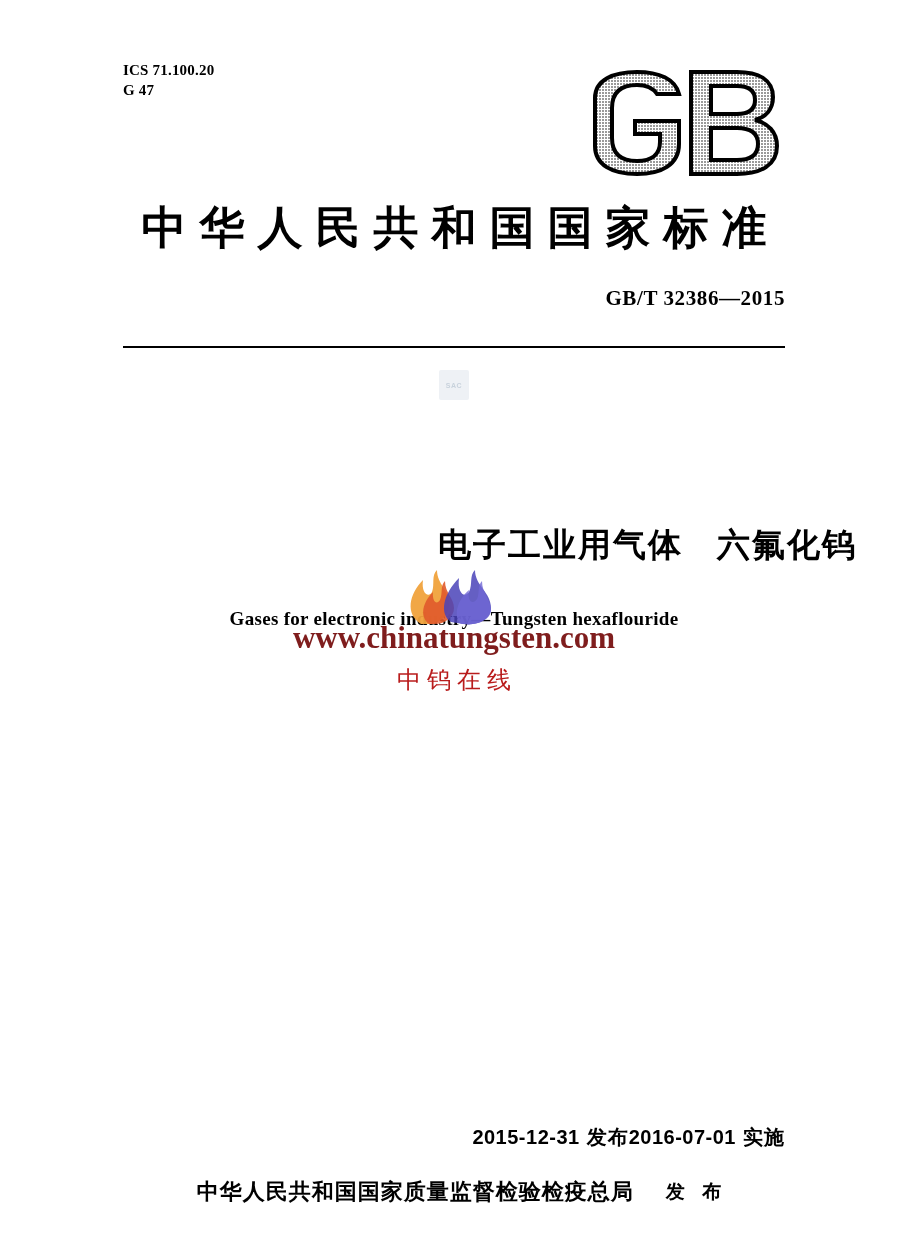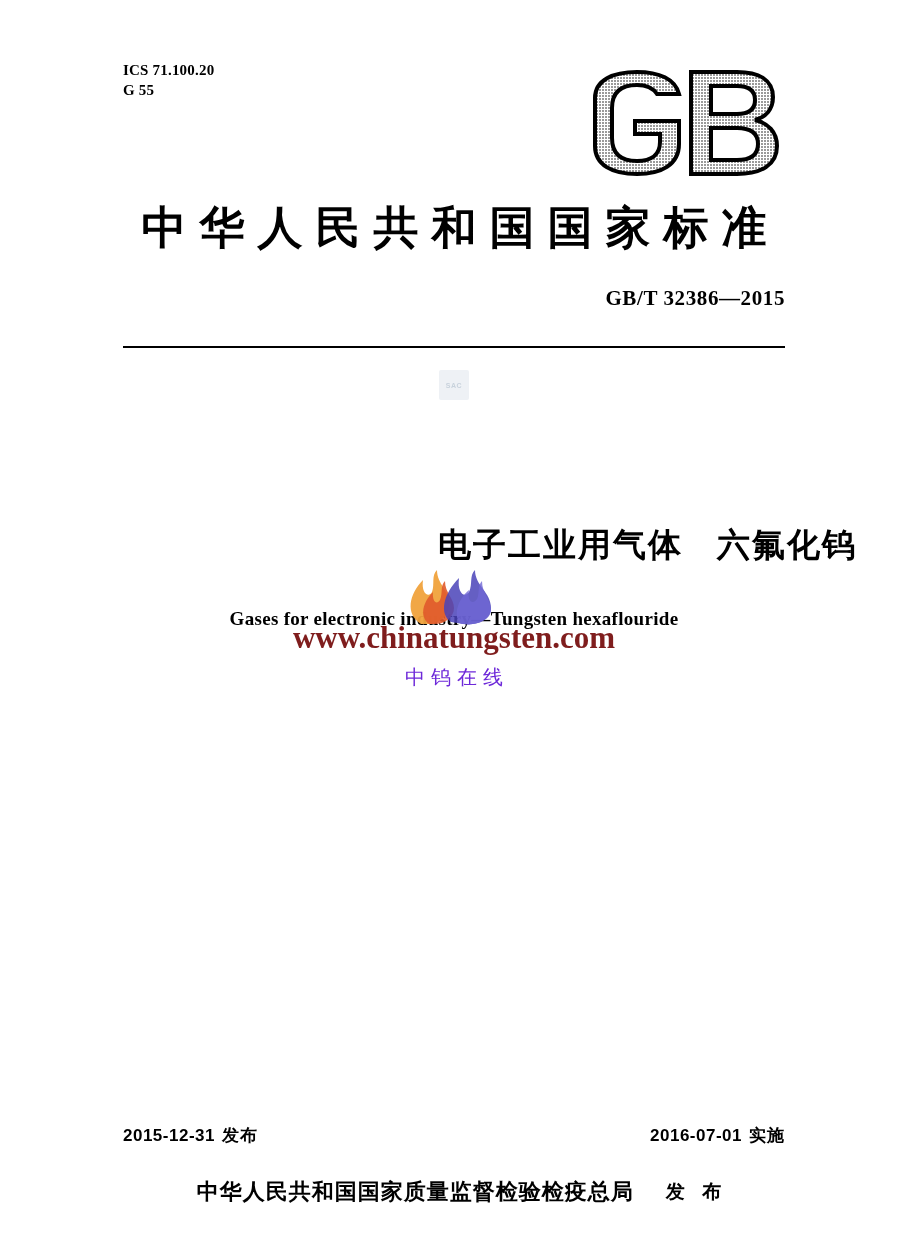--- a/index.html
+++ b/index.html
@@ -155,38 +155,38 @@
     font-family: "Liberation Serif", serif;
     font-size: 31px;
     font-weight: bold;
     color: #7f1d1d;
     letter-spacing: 0px;
     line-height: 36px;
   }
   .wm-cn {
     margin-top: 8px;
     font-family: Liberation Sans, sans-serif;
-    font-size: 20px;
-    color: #6d28d9;
+    font-size: 24px;
+    color: #b91c1c;
     letter-spacing: 6px;
     padding-left: 6px;
   }
 
   
   .date-row {
     position: absolute;
     left: 72px;
     right: 72px;
     top: 1116px;
     display: flex;
-    justify-content: space-between;
+    justify-content: flex-end;
     align-items: baseline;
     font-family: "DejaVu Sans", sans-serif;
     font-weight: bold;
-    font-size: 17px;
+    font-size: 20px;
   }
   .date-row .d-num {
     font-family: "Liberation Sans", sans-serif;
     font-weight: bold;
     letter-spacing: 0.5px;
   }
   .date-row .d-lbl {
     margin-left: 7px;
     letter-spacing: 1px;
   }
@@ -222,21 +222,21 @@
     white-space: nowrap;
   }
 </style>
 </head>
 <body>
 
 <div class="page">
 
   <div class="ics-block">
     <div>ICS 71.100.20</div>
-    <div>G 55</div>
+    <div>G 47</div>
   </div>
 
   <div class="gb-logo">
     <svg viewBox="0 0 200 110" width="200" height="110" aria-hidden="true">
       <defs>
         <pattern id="hatch" width="3" height="3" patternUnits="userSpaceOnUse">
           <rect width="3" height="3" fill="#ffffff"></rect>
           <circle cx="1" cy="1" r="0.8" fill="#1a1a1a"></circle>
         </pattern>
       </defs>

